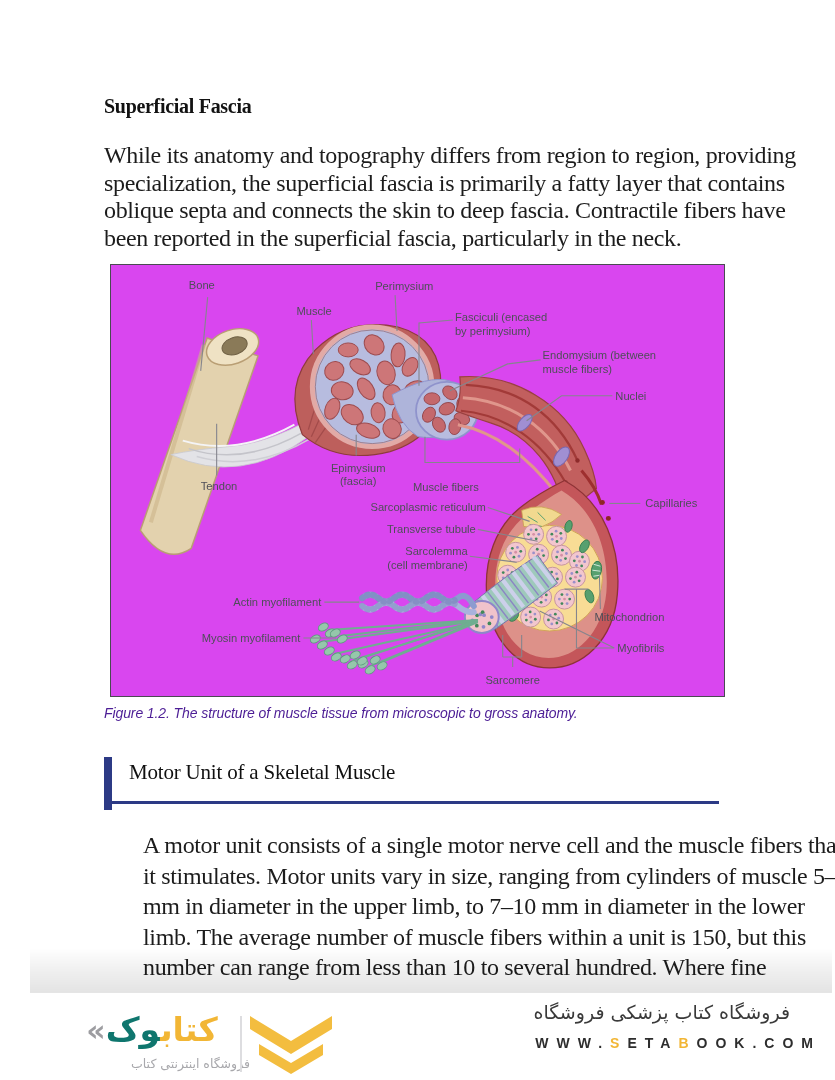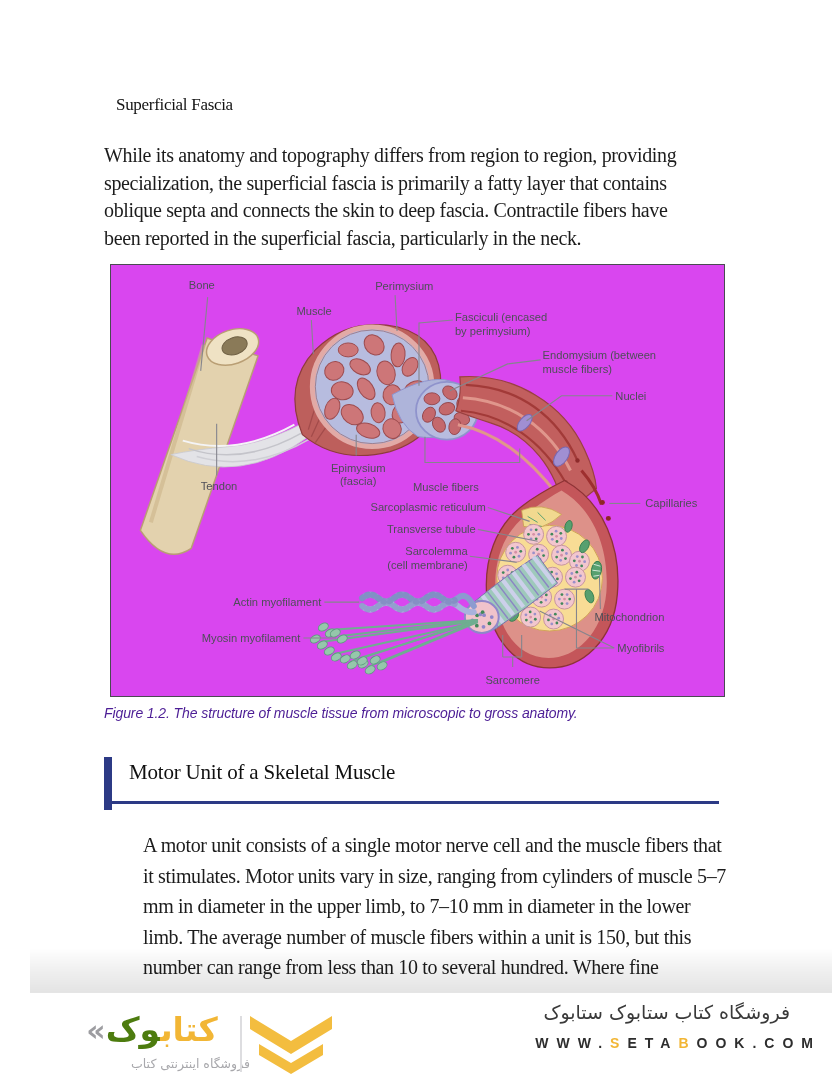--- a/index.html
+++ b/index.html
@@ -1,37 +1,37 @@
 <!DOCTYPE html>
 <html><head>
 <meta charset="utf-8">
 <style>
   html,body{margin:0;padding:0;}
   body{width:835px;height:1080px;background:#ffffff;position:relative;overflow:hidden;
        font-family:"Liberation Serif", serif;color:#1b1b1b;}
   .abs{position:absolute;}
-  .h1{left:116px;top:95px;font-size:17px;font-weight:normal;letter-spacing:-0.3px;color:#121212;}
-  .para{white-space:pre;font-size:20px;letter-spacing:-0.35px;color:#1c1c1c;}
+  .h1{left:104px;top:95px;font-size:20px;font-weight:bold;letter-spacing:-0.3px;color:#121212;}
+  .para{white-space:pre;font-size:24px;letter-spacing:-0.35px;color:#1c1c1c;}
   .p1{left:104px;top:142px;line-height:27.5px;}
   .p2{left:104px;top:830px;line-height:30.5px;margin-left:39px;}
   .figure-box{left:110px;top:264px;width:613px;height:431px;border:1.5px solid #4a4a52;background:#d946ef;}
   .figure-box svg{display:block;width:100%;height:100%;}
   .caption{left:104px;top:705px;font-family:"Liberation Sans",sans-serif;font-style:italic;
            font-weight:normal;font-size:14px;letter-spacing:-0.1px;color:#4c1d95;}
   .section-bar{left:104px;top:757px;width:8px;height:53px;background:#2c3a85;}
   .h2{left:129px;top:760px;font-size:21px;font-weight:normal;letter-spacing:-0.2px;color:#101010;}
   .rule{left:104px;top:801px;width:615px;height:3px;background:#2c3a85;}
   .scan-shade{left:30px;top:948px;width:802px;height:44px;
               background:linear-gradient(180deg, rgba(0,0,0,0) 0%, rgba(0,0,0,0.055) 45%, rgba(0,0,0,0.105) 100%);
               border-bottom:1px solid rgba(0,0,0,0.10);}
   
   .brand-name{left:66px;top:1006px;width:172px;direction:rtl;text-align:center;
               font-family:"DejaVu Sans",sans-serif;font-weight:bold;font-size:33px;line-height:48px;}
   .brand-name .yl{color:#f2b635;}
-  .brand-name .gy{color:#4d7c0f;}
+  .brand-name .gy{color:#0f766e;}
   .brand-name .gm{color:#9d9da1;direction:ltr;unicode-bidi:isolate;font-size:30px;}
   .brand-sub{left:100px;top:1056px;width:150px;text-align:right;direction:rtl;
              font-family:"DejaVu Sans",sans-serif;font-size:12.5px;color:#a8a8ac;}
   .divider{left:240px;top:1016px;width:2px;height:56px;background:#dddde0;}
   .chevron-icon{left:250px;top:1014px;}
   .tagline{right:45px;top:1001px;direction:rtl;font-family:"DejaVu Sans",sans-serif;
            font-size:19px;color:#3a3a3a;}
   .url{right:14px;top:1035px;font-family:"Liberation Sans",sans-serif;font-weight:bold;
        font-size:14px;letter-spacing:8px;color:#2d2d2d;}
   .url .yl{color:#f2b635;}
@@ -392,14 +392,14 @@
 
 <div class="abs scan-shade"></div>
 
 <div class="abs brand-name"><span class="yl">کتاب</span><span class="gy">وک</span><span class="gm">«</span></div>
 <div class="abs brand-sub">فروشگاه اینترنتی کتاب</div>
 <div class="abs divider"></div>
 <svg class="abs chevron-icon" width="82" height="60" viewBox="0 0 82 60">
   <polygon points="0,2 41,27 82,2 82,15 41,40 0,15" fill="#f3bd3f"></polygon>
   <polygon points="9,30 41,49 73,30 73,41 41,60 9,41" fill="#f3bd3f"></polygon>
 </svg>
-<div class="abs tagline">فروشگاه کتاب ستابوک ستابوک</div>
+<div class="abs tagline">فروشگاه کتاب پزشکی فروشگاه</div>
 <div class="abs url"><span>WWW.</span><span class="yl">S</span><span>ETA</span><span class="yl">B</span><span>OOK.COM</span></div>
 
 </body></html>

